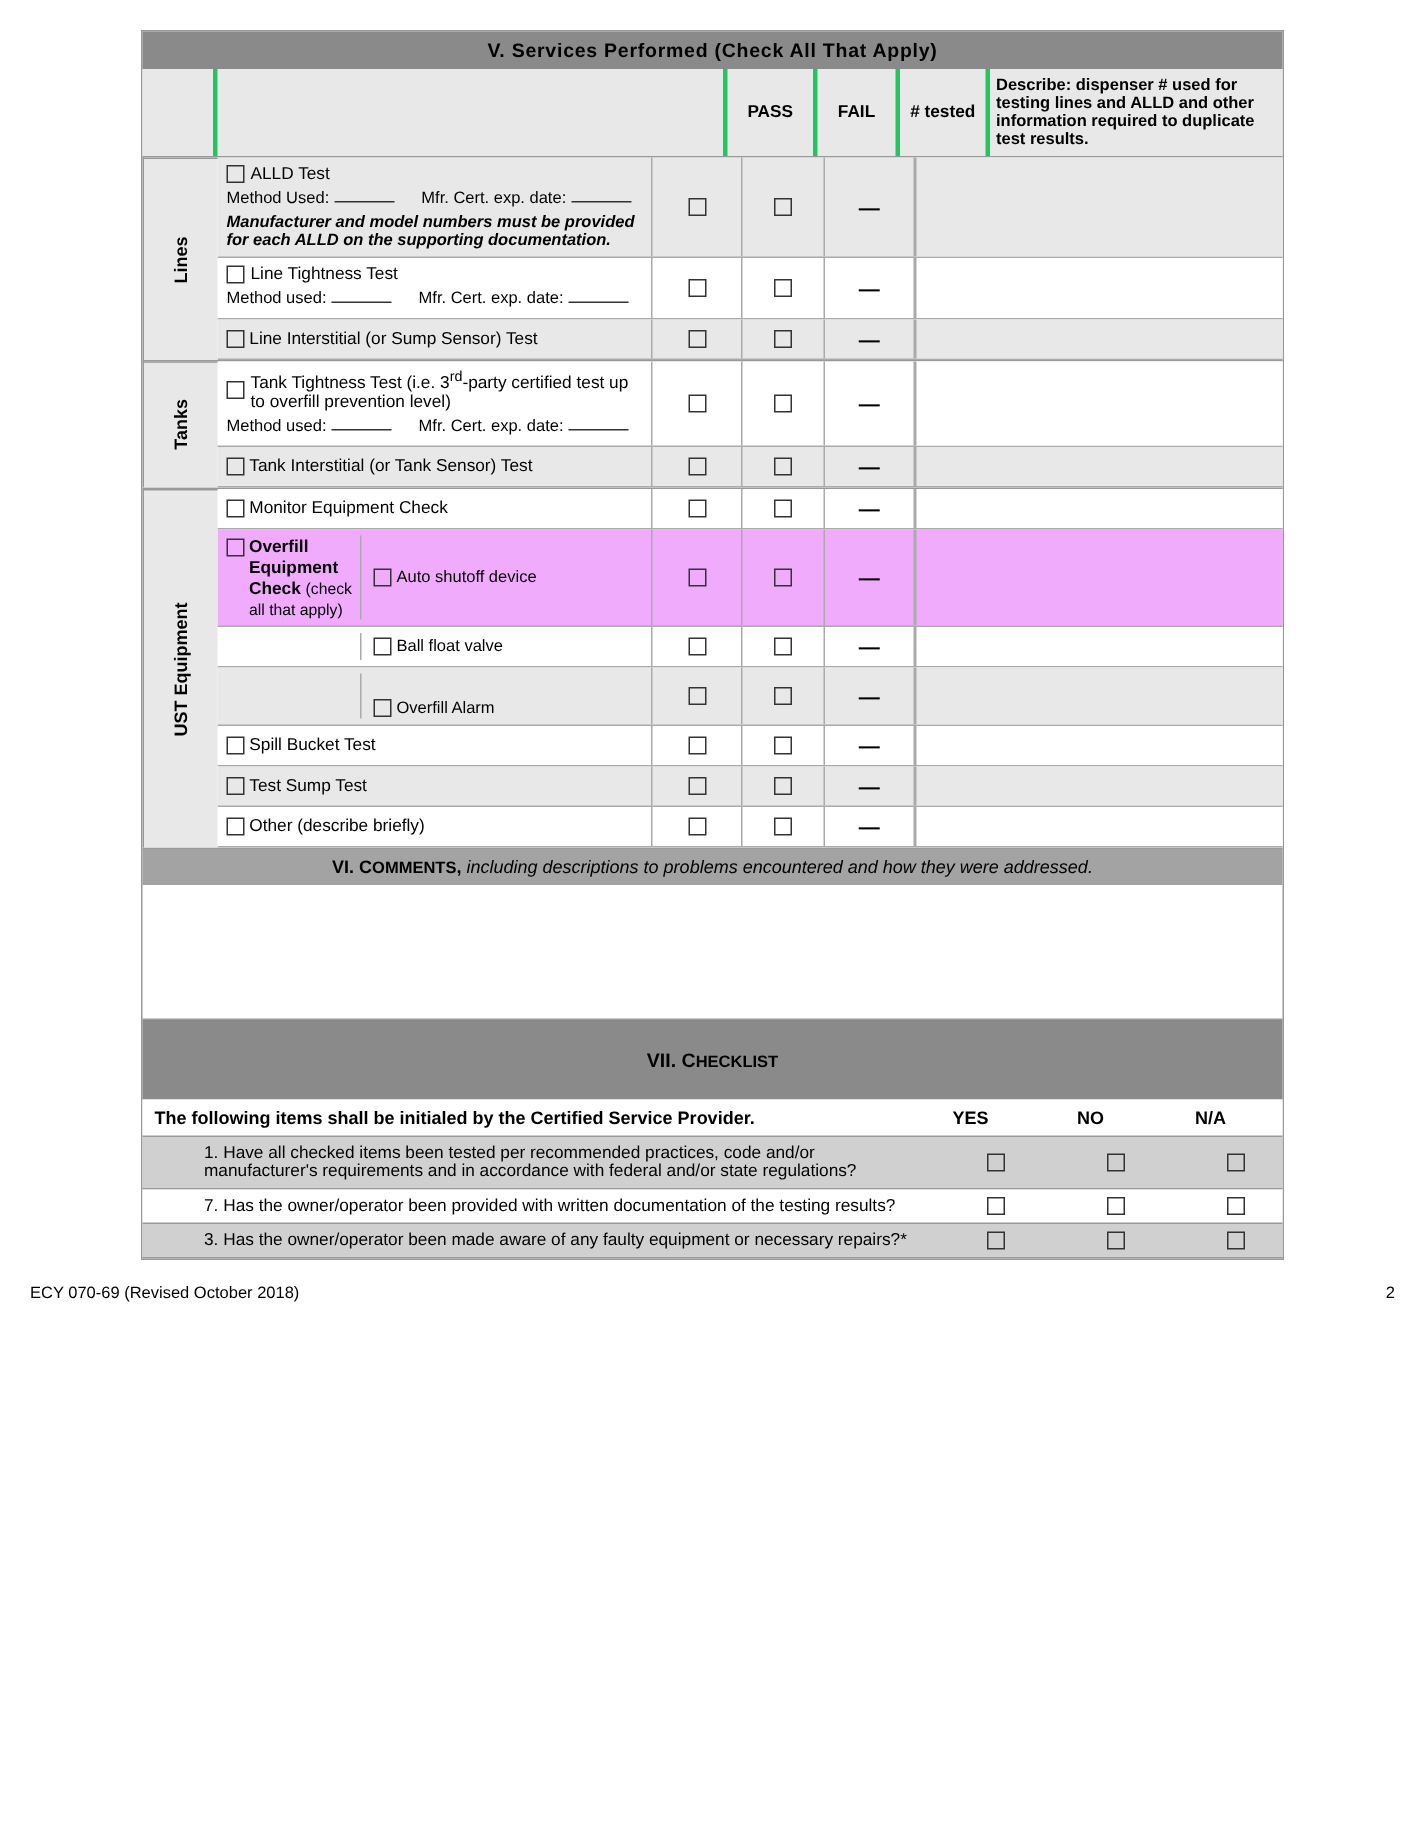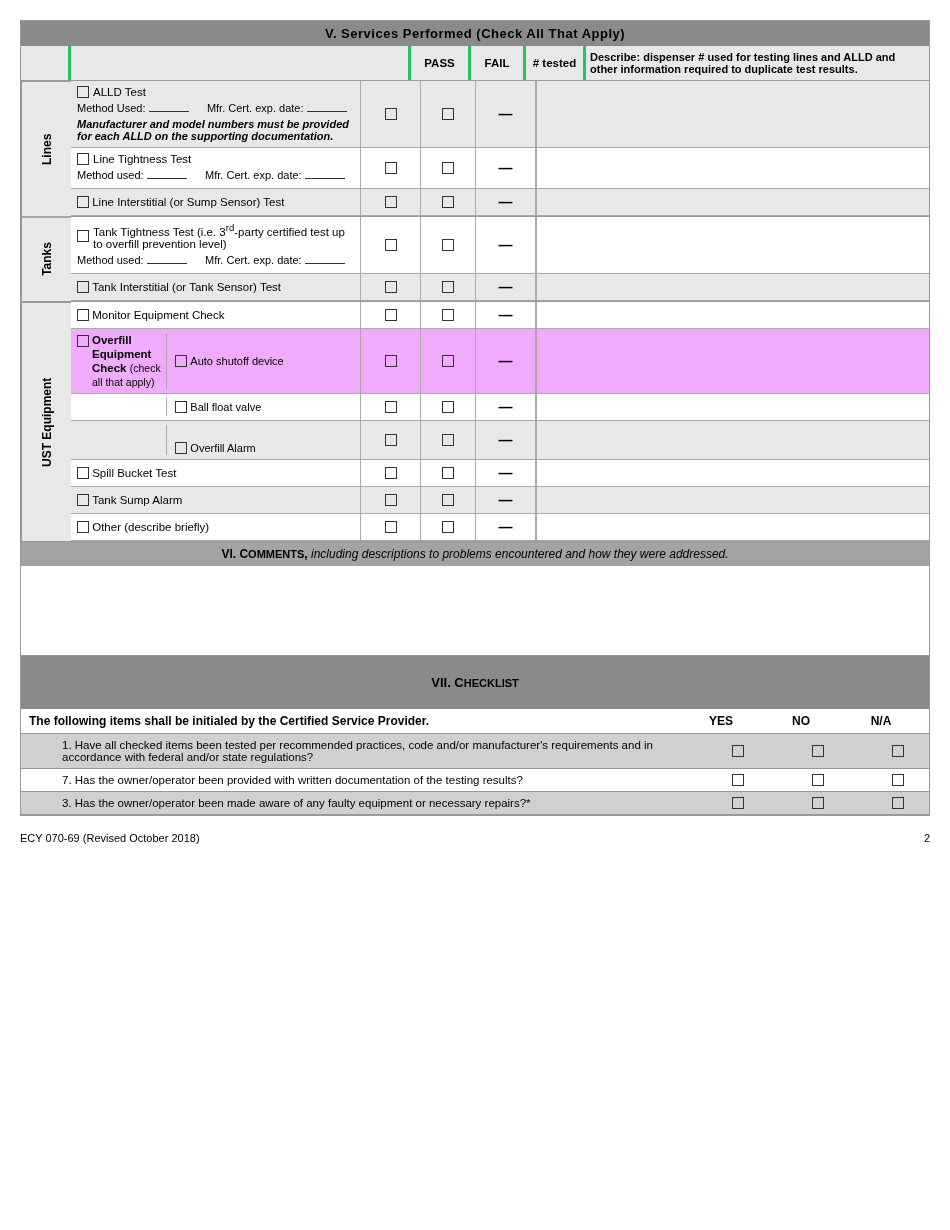--- a/index.html
+++ b/index.html
@@ -4,21 +4,21 @@
   <style>
     * { box-sizing: border-box; margin: 0; padding: 0; }
     body {
       font-family: Arial, sans-serif;
       font-size: 12px;
       background: #fff;
       padding: 20px;
       color: #000;
     }
     .page {
-      width: 910px;
+      width: 762px;
       margin: 0 auto;
       border: 1px solid #999;
     }
     .section-header {
       background: #8a8a8a;
       color: #000;
       text-align: center;
       font-weight: bold;
       font-size: 13px;
       padding: 5px;
@@ -415,21 +415,21 @@
           </div>
         <div class="cell center">
             <span class="dash">—</span>
           </div>
         <div class="cell right-desc-col"></div>
       </div>
 
       <div class="data-row shaded">
         <div class="cell">
           <span class="cb"></span>&nbsp;
-          <span>Tank Sump Alarm</span>
+          <span>Test Sump Test</span>
         </div>
         <div class="cell center">
             <span class="cb"></span>
           </div>
         <div class="cell center">
             <span class="cb"></span>
           </div>
         <div class="cell center">
             <span class="dash">—</span>
           </div>

